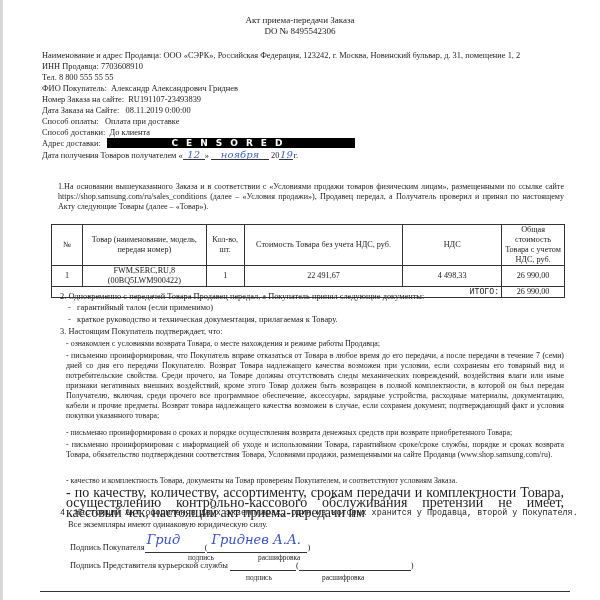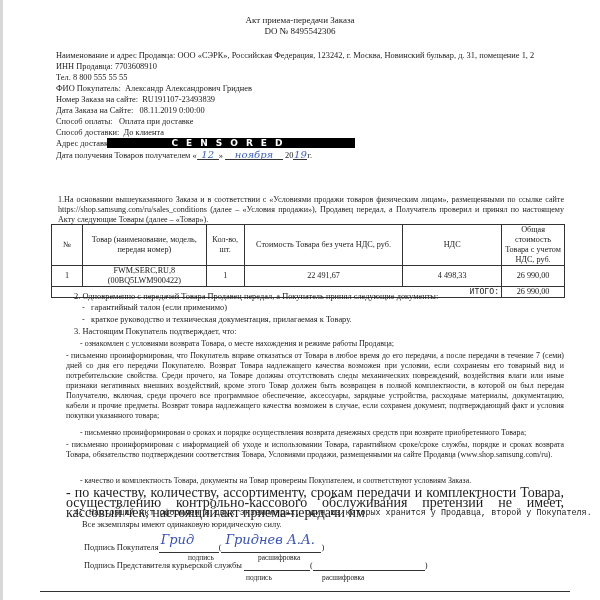--- a/index.html
+++ b/index.html
@@ -2,21 +2,21 @@
 <html><head>
 <meta charset="utf-8">
 <style>
   html, body { margin: 0; padding: 0; }
   body {
     width: 600px; height: 600px; overflow: hidden; background: #ffffff;
     font-family: "Liberation Serif", serif; color: #222; position: relative;
   }
   .page-edge { position: absolute; left: 0; top: 0; width: 3px; height: 600px; background: #d8d8d8; }
   .abs { position: absolute; white-space: nowrap; }
-  .t { font-size: 8.4px; line-height: 10px; margin-left: 14px; }
+  .t { font-size: 8.4px; line-height: 10px; }
   .title { left: 0; width: 600px; text-align: center; font-size: 9px; line-height: 11px; }
   .hw { font-family: "DejaVu Serif", serif; font-style: italic; color: #3a5fc8; font-size: 10px; }
   .uline { display: inline-block; border-bottom: 1px solid #333; text-align: center; line-height: 9px; }
   .censor {
     position: absolute; left: 107px; top: 138px; width: 248px; height: 10px; background: #000000;
     color: #fff; font-family: "DejaVu Sans", sans-serif; font-weight: bold; font-size: 9px;
     letter-spacing: 8px; text-align: center; line-height: 10px; overflow: hidden;
   }
   .para { position: absolute; font-size: 8.1px; line-height: 10px; text-align: justify; }
   table.goods { position: absolute; left: 51px; top: 224px; width: 514px; border-collapse: collapse; font-size: 8.2px; }
@@ -71,21 +71,21 @@
   <span>До клиента</span>
 </div>
 <div class="abs t" style="left:42px; top:139px;">Адрес доставки:</div>
 <div class="censor">CENSORED</div>
 <div class="abs t" style="left:42px; top:150px;">
   <span>Дата получения Товаров получателем «</span><span class="uline hw" style="width:22px;">12</span><span>»</span>
   <span class="uline hw" style="width:58px;">ноября</span>
   <span>20</span><span class="uline hw" style="width:14px;text-align:center;">19</span><span>г.</span>
 </div>
 
-<div class="para" style="left:58px; top:182px; width:506px;margin-top:13px;">1.На основании вышеуказанного Заказа и в соответствии с «Условиями продажи товаров физическим лицам», размещенными по ссылке сайте https://shop.samsung.com/ru/sales_conditions (далее – «Условия продажи»), Продавец передал, а Получатель проверил и принял по настоящему Акту следующие Товары (далее – «Товар»).</div>
+<div class="para" style="left:58px; top:182px; width:506px;">1.На основании вышеуказанного Заказа и в соответствии с «Условиями продажи товаров физическим лицам», размещенными по ссылке сайте https://shop.samsung.com/ru/sales_conditions (далее – «Условия продажи»), Продавец передал, а Получатель проверил и принял по настоящему Акту следующие Товары (далее – «Товар»).</div>
 
 <table class="goods">
   <colgroup>
     <col style="width:31px">
       <col style="width:124px">
       <col style="width:38px">
       <col style="width:159px">
       <col style="width:99px">
       <col style="width:63px">
   </colgroup>

